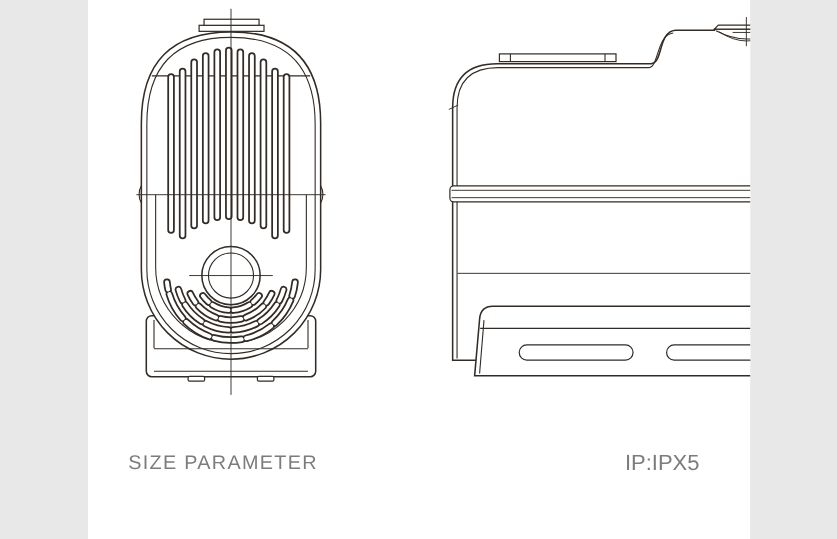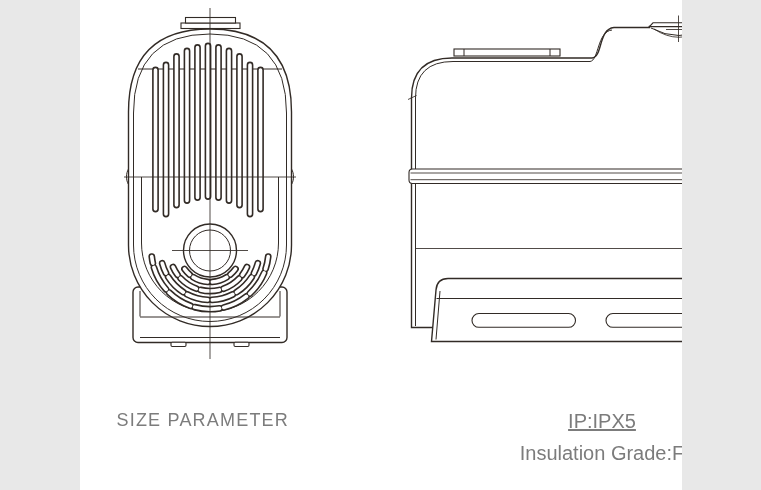--- a/index.html
+++ b/index.html
@@ -16,21 +16,21 @@
   .s1  {stroke:var(--line);fill:none;stroke-width:1;}
   .c   {stroke:var(--line);fill:none;stroke-width:.85;}
   .sw  {stroke:var(--line);fill:#fff;stroke-width:1.4;}
   .sw1 {stroke:var(--line);fill:#fff;stroke-width:1.1;}
   .fin {stroke:var(--line);fill:none;stroke-width:6.8;stroke-linecap:round;}
   .finw{stroke:#fff;fill:none;stroke-width:3.6;stroke-linecap:round;}
   .txt{position:absolute;color:var(--muted);white-space:nowrap;}
   .size-label{left:37px;top:410px;font-size:18px;letter-spacing:1.2px;}
   .size-value{left:36px;top:444px;font-size:20px;letter-spacing:.3px;}
   .rating{left:402px;top:410px;width:241px;text-align:center;}
-  .rating .ip{font-size:20px;text-decoration:underline;}
+  .rating .ip{font-size:20px;}
   .rating .ins{font-size:20px;margin-top:9px;}
 </style>
 </head>
 <body>
 
 <div id="canvas">
 
   <svg id="lineart" width="761" height="490" viewBox="0 0 761 490">
 
     <g>
@@ -132,16 +132,15 @@
         <rect class="sw1" x="526" y="313.5" width="103.5" height="13.8" rx="6.9"></rect>
       </g>
     </g>
   </svg>
 
   <div class="txt size-label">SIZE PARAMETER</div>
 
 
   <div class="txt rating">
     <div class="ip">IP:IPX5</div>
-    <div class="ins">Insulation Grade:F</div>
   </div>
 
 </div>
 
 </body></html>

